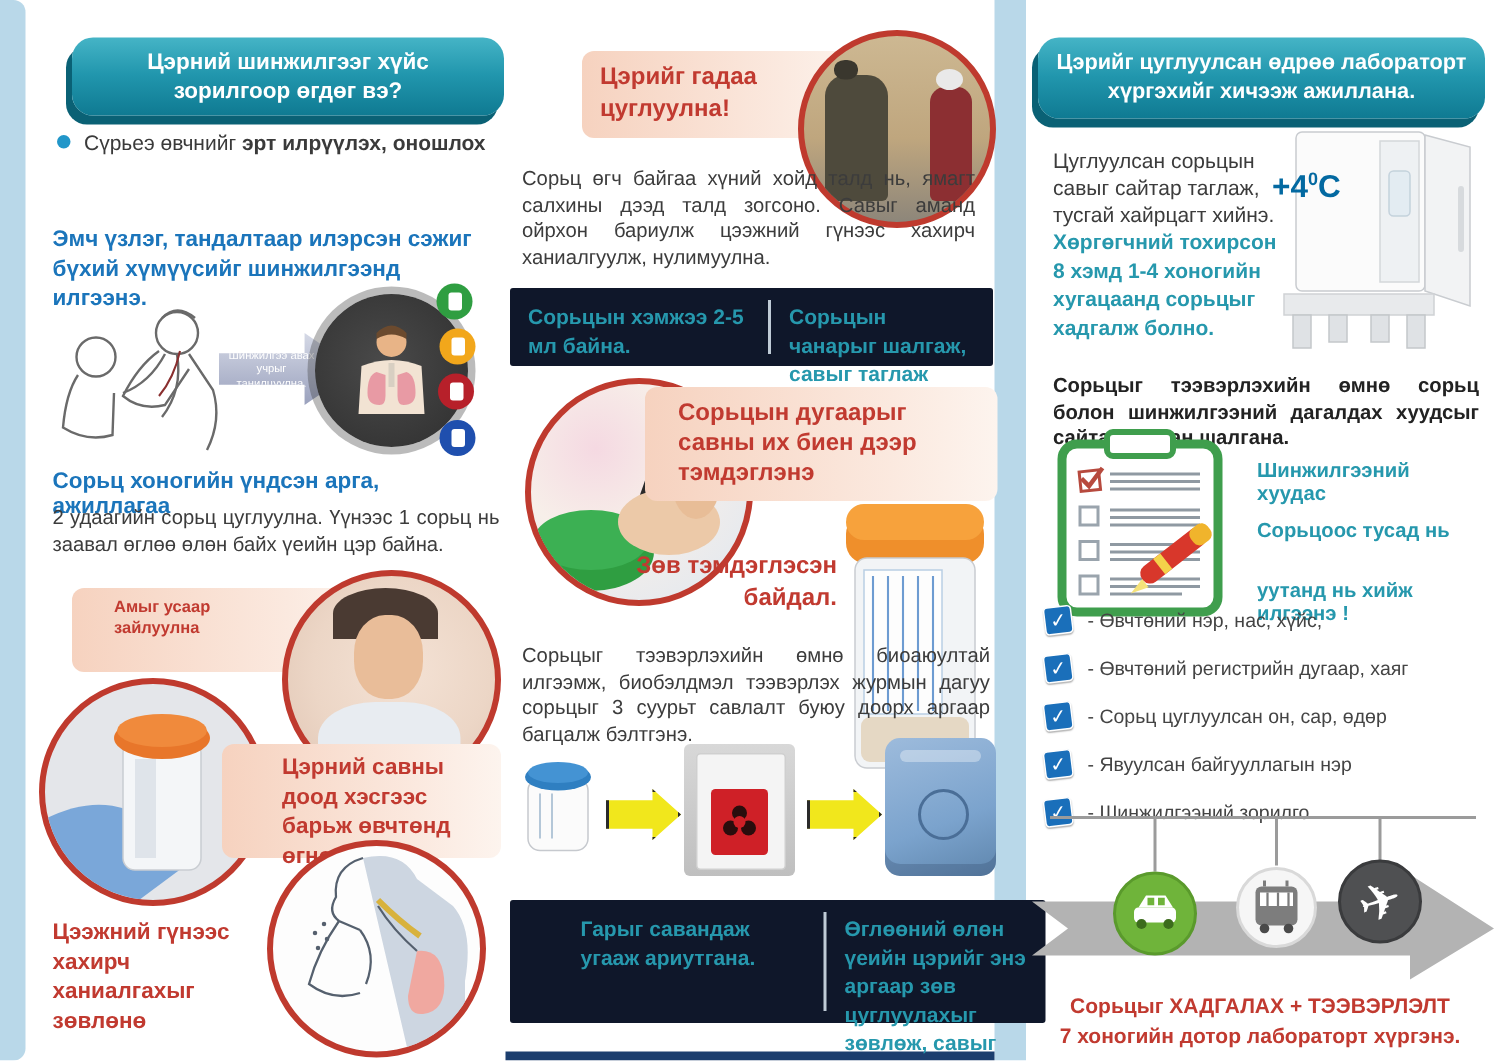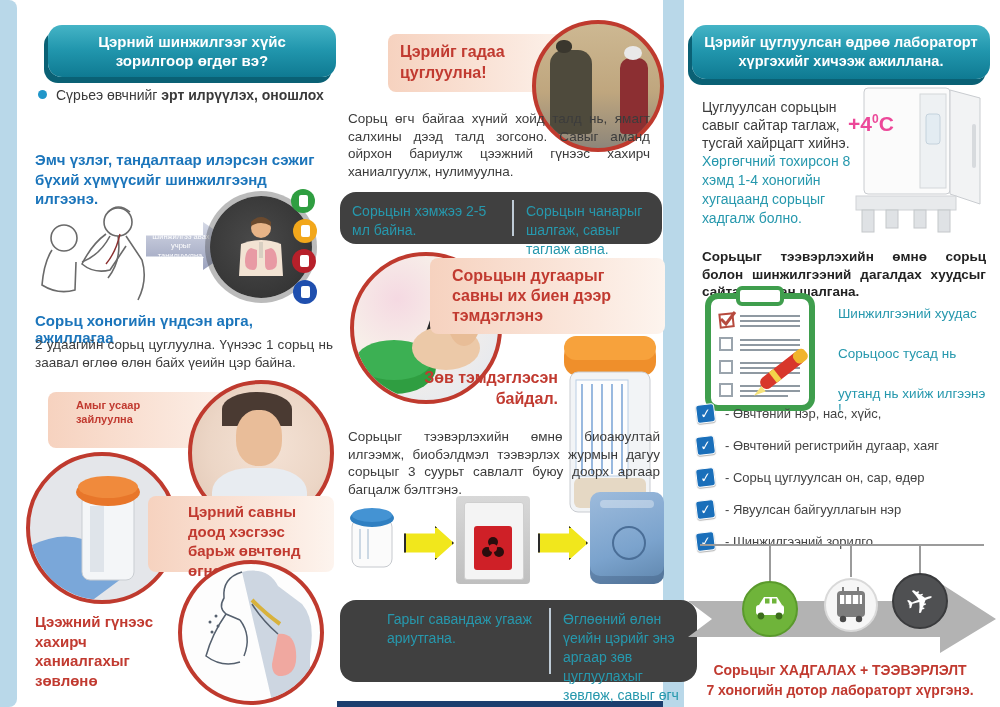--- a/index.html
+++ b/index.html
@@ -6,28 +6,28 @@
   body{width:1000px;height:707px;position:relative;background:#ffffff;
        font-family:"Liberation Sans","DejaVu Sans",sans-serif;overflow:hidden;color:#3a3a3a;}
   .abs{position:absolute;}
   .strip{background:#b9d8e9;}
   .teal-header{background:linear-gradient(180deg,#45b4c6 0%,#2196ad 48%,#0f7a92 100%);
        border-radius:14px;color:#fff;font-weight:bold;text-align:center;
        display:flex;align-items:center;justify-content:center;
        box-shadow:-4px 6px 0 #0a6175;padding:4px 10px;font-size:15px;line-height:1.3;}
   .red{color:#c13a30;font-weight:bold;}
   .blue{color:#1b75bb;font-weight:bold;}
-  .teal{color:#2698ad;font-weight:normal;}
+  .teal{color:#2698ad;font-weight:bold;}
   .para{font-size:13.5px;line-height:1.3;color:#3c3c3c;}
   .just{text-align:justify;}
   .pinkbox{background:linear-gradient(90deg,#f6d2bf 0%,#fbe9df 70%,#fdf4ee 100%);border-radius:8px;}
   .photo{border-radius:50%;border:4px solid #bf3a2e;overflow:hidden;box-sizing:border-box;}
   .bullet-row{display:flex;align-items:flex-start;font-size:14px;line-height:1.3;margin-bottom:4px;}
   .dot{width:9px;height:9px;border-radius:50%;background:#2196c9;margin:4px 9px 0 0;flex:none;}
-  .infobox{background:#404040;border-radius:16px;display:flex;align-items:flex-start;}
+  .infobox{background:#0f172a;border-radius:2px;display:flex;align-items:flex-start;}
   .infobox .cell{font-size:14px;line-height:1.35;padding:10px 12px;}
   .vdiv{width:2px;background:#bfcbd6;align-self:stretch;margin:8px 0;}
   .mini{width:24px;height:24px;border-radius:50%;position:absolute;display:flex;align-items:center;justify-content:center;}
   .mini .doc{width:9px;height:12px;background:#fff;border-radius:2px;}
   .chk{width:17px;height:17px;background:#1a6fba;border-radius:3px;color:#fff;font-size:13px;font-weight:bold;
        display:flex;align-items:center;justify-content:center;transform:rotate(-7deg);
        box-shadow:0 1px 1px rgba(0,0,0,.3);flex:none;border:1px solid #fff;}
   .chk-row{display:flex;align-items:center;gap:10px;font-size:13px;color:#444;margin-bottom:13px;}
   .yarrow{background:#f1e71c;border:2px solid #2a2a2a;clip-path:polygon(0 22%,62% 22%,62% 0,100% 50%,62% 100%,62% 78%,0 78%);}
 </style>
@@ -244,21 +244,21 @@
     <rect x="80" y="30" width="14" height="30" rx="3" fill="#e3ecf2" stroke="#c4d2dc"></rect>
     <rect x="10" y="112" width="100" height="14" fill="#e8eaec" stroke="#cfd2d5"></rect>
     <g fill="#dfe2e5" stroke="#c4c7ca">
       <rect x="16" y="126" width="12" height="22"></rect>
         <rect x="92" y="126" width="12" height="22"></rect>
       <rect x="40" y="126" width="12" height="18"></rect>
         <rect x="68" y="126" width="12" height="18"></rect>
     </g>
   </svg>
 </div>
-<div class="abs" style="left:848px;top:112px;color:#ec4899;font-weight:bold;font-size:21px;">
+<div class="abs" style="left:848px;top:112px;color:#0369a1;font-weight:bold;font-size:21px;">
   <span>+4</span><sup style="font-size:12px;">0</sup><span>C</span>
 </div>
 
 <div class="abs teal" style="left:702px;top:152px;width:152px;font-size:14px;line-height:1.35;">Хөргөгчний тохирсон 8 хэмд 1-4 хоногийн хугацаанд сорьцыг хадгалж болно.</div>
 
 <div class="abs para just" style="left:702px;top:248px;width:284px;font-weight:bold;color:#222;">Сорьцыг тээвэрлэхийн өмнө сорьц болон шинжилгээний дагалдах хуудсыг сайтар тулган шалгана.</div>
 
 <div class="abs" style="left:700px;top:286px;width:128px;height:126px;">
   <svg width="128" height="126" viewBox="0 0 128 126">
     <rect x="8" y="10" width="104" height="112" rx="10" fill="#fff" stroke="#3f9e4d" stroke-width="6"></rect>

